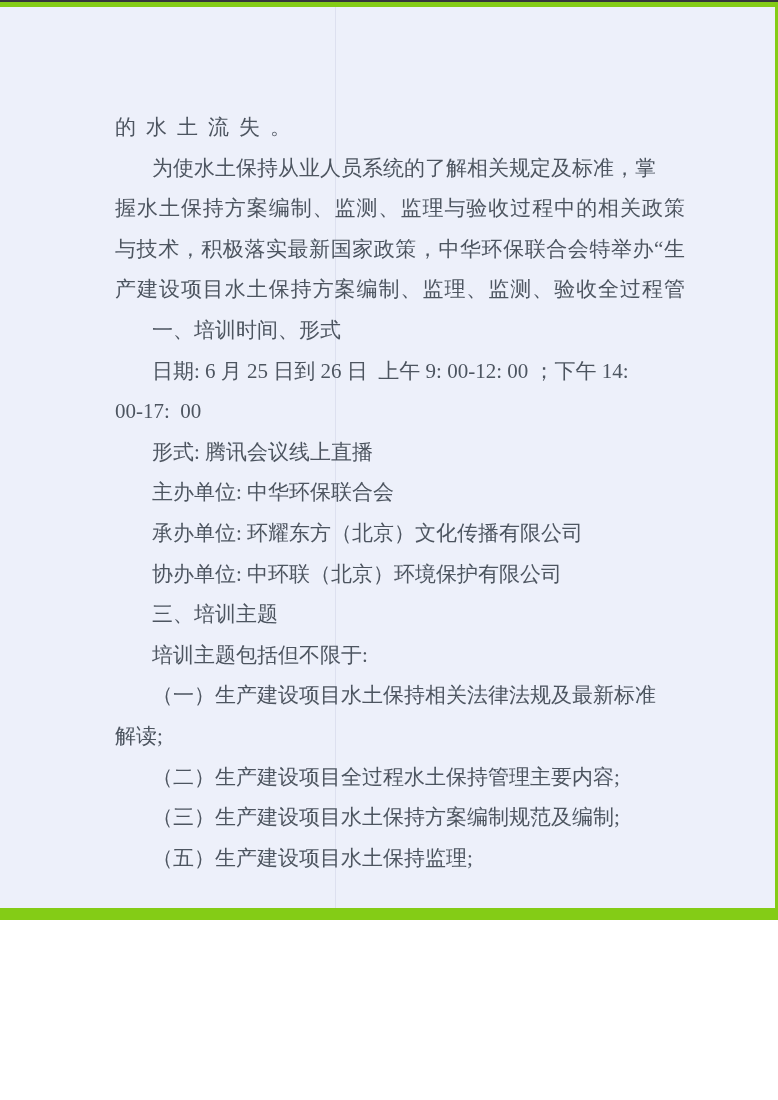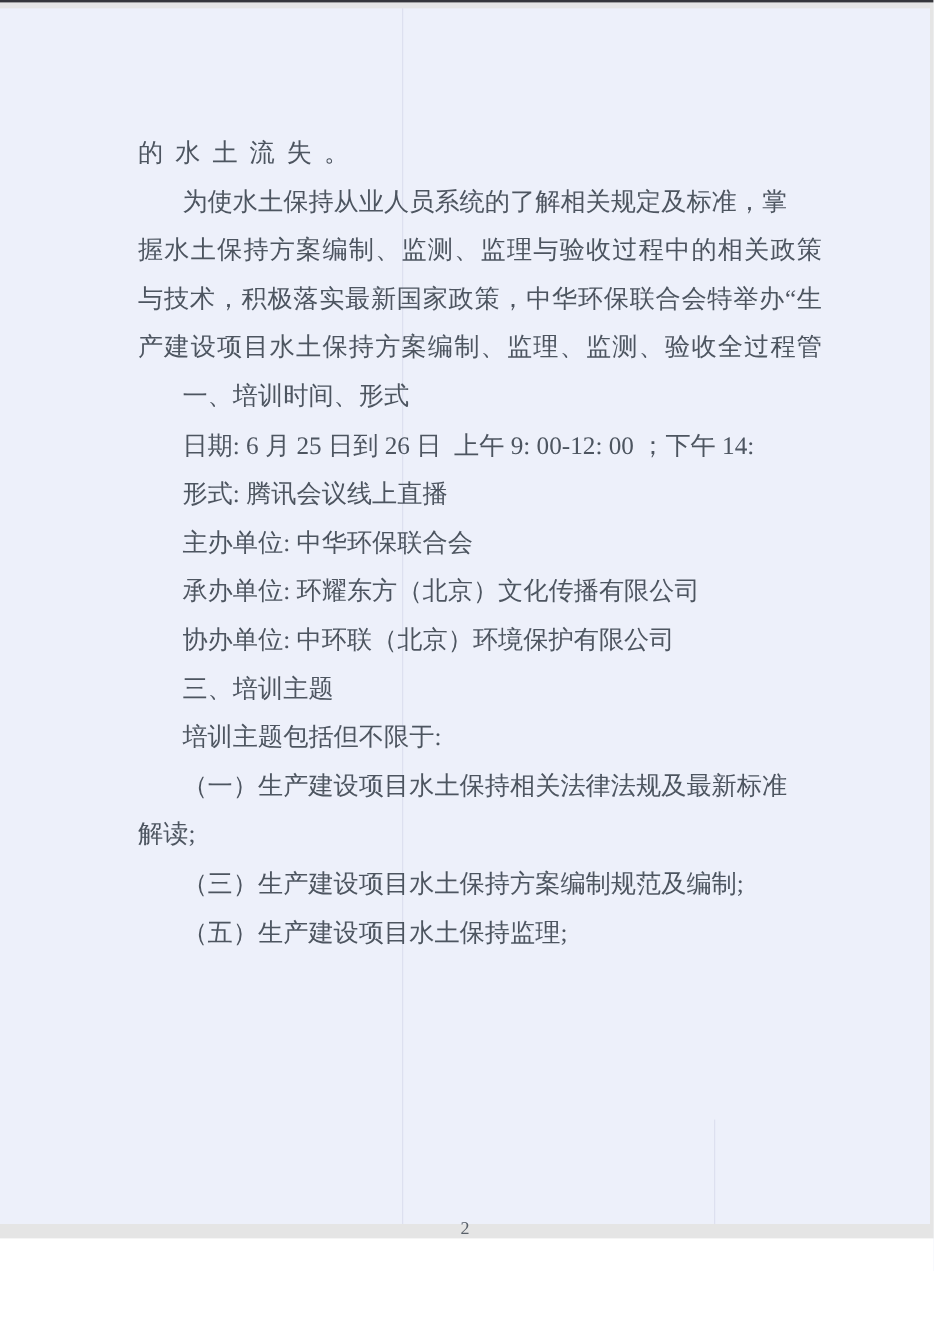--- a/index.html
+++ b/index.html
@@ -3,22 +3,22 @@
 <meta charset="utf-8">
 <style>
   html, body { margin: 0; padding: 0; }
   body {
     width: 778px; height: 1100px;
     font-family: "Liberation Serif", serif;
     background: #ffffff;
   }
   .scan {
     position: relative;
-    width: 778px; height: 1032px;
-    background: #e5e5e5;
+    width: 778px; height: 920px;
+    background: #84cc16;
     overflow: hidden;
   }
   
   .top-scan-line {
     position: absolute; top: 0; left: 0;
     width: 100%; height: 2px;
     background: #35363b;
   }
   
   .paper {
@@ -64,26 +64,28 @@
     <div class="fold fold-1"></div>
     <div class="fold fold-2"></div>
     <div class="doc-body">
         <div class="line spread">的水土流失。</div>
         <div class="line indent">为使水土保持从业人员系统的了解相关规定及标准，掌</div>
         <div class="line stretch">握水土保持方案编制、监测、监理与验收过程中的相关政策</div>
         <div class="line stretch">与技术，积极落实最新国家政策，中华环保联合会特举办“生</div>
         <div class="line stretch">产建设项目水土保持方案编制、监理、监测、验收全过程管</div>
         <div class="line indent">一、培训时间、形式</div>
         <div class="line indent">日期: 6 月 25 日到 26 日  上午 9: 00-12: 00 ；下午 14:</div>
+        <div class="line">00-17:  00</div>
         <div class="line indent">形式: 腾讯会议线上直播</div>
         <div class="line indent">主办单位: 中华环保联合会</div>
         <div class="line indent">承办单位: 环耀东方（北京）文化传播有限公司</div>
         <div class="line indent">协办单位: 中环联（北京）环境保护有限公司</div>
         <div class="line indent">三、培训主题</div>
         <div class="line indent">培训主题包括但不限于:</div>
         <div class="line indent">（一）生产建设项目水土保持相关法律法规及最新标准</div>
         <div class="line">解读;</div>
+        <div class="line indent">（二）生产建设项目全过程水土保持管理主要内容;</div>
         <div class="line indent">（三）生产建设项目水土保持方案编制规范及编制;</div>
         <div class="line indent">（五）生产建设项目水土保持监理;</div>
       </div>
   </div>
   <div class="page-number">2</div>
 </div>
 
 </body></html>

